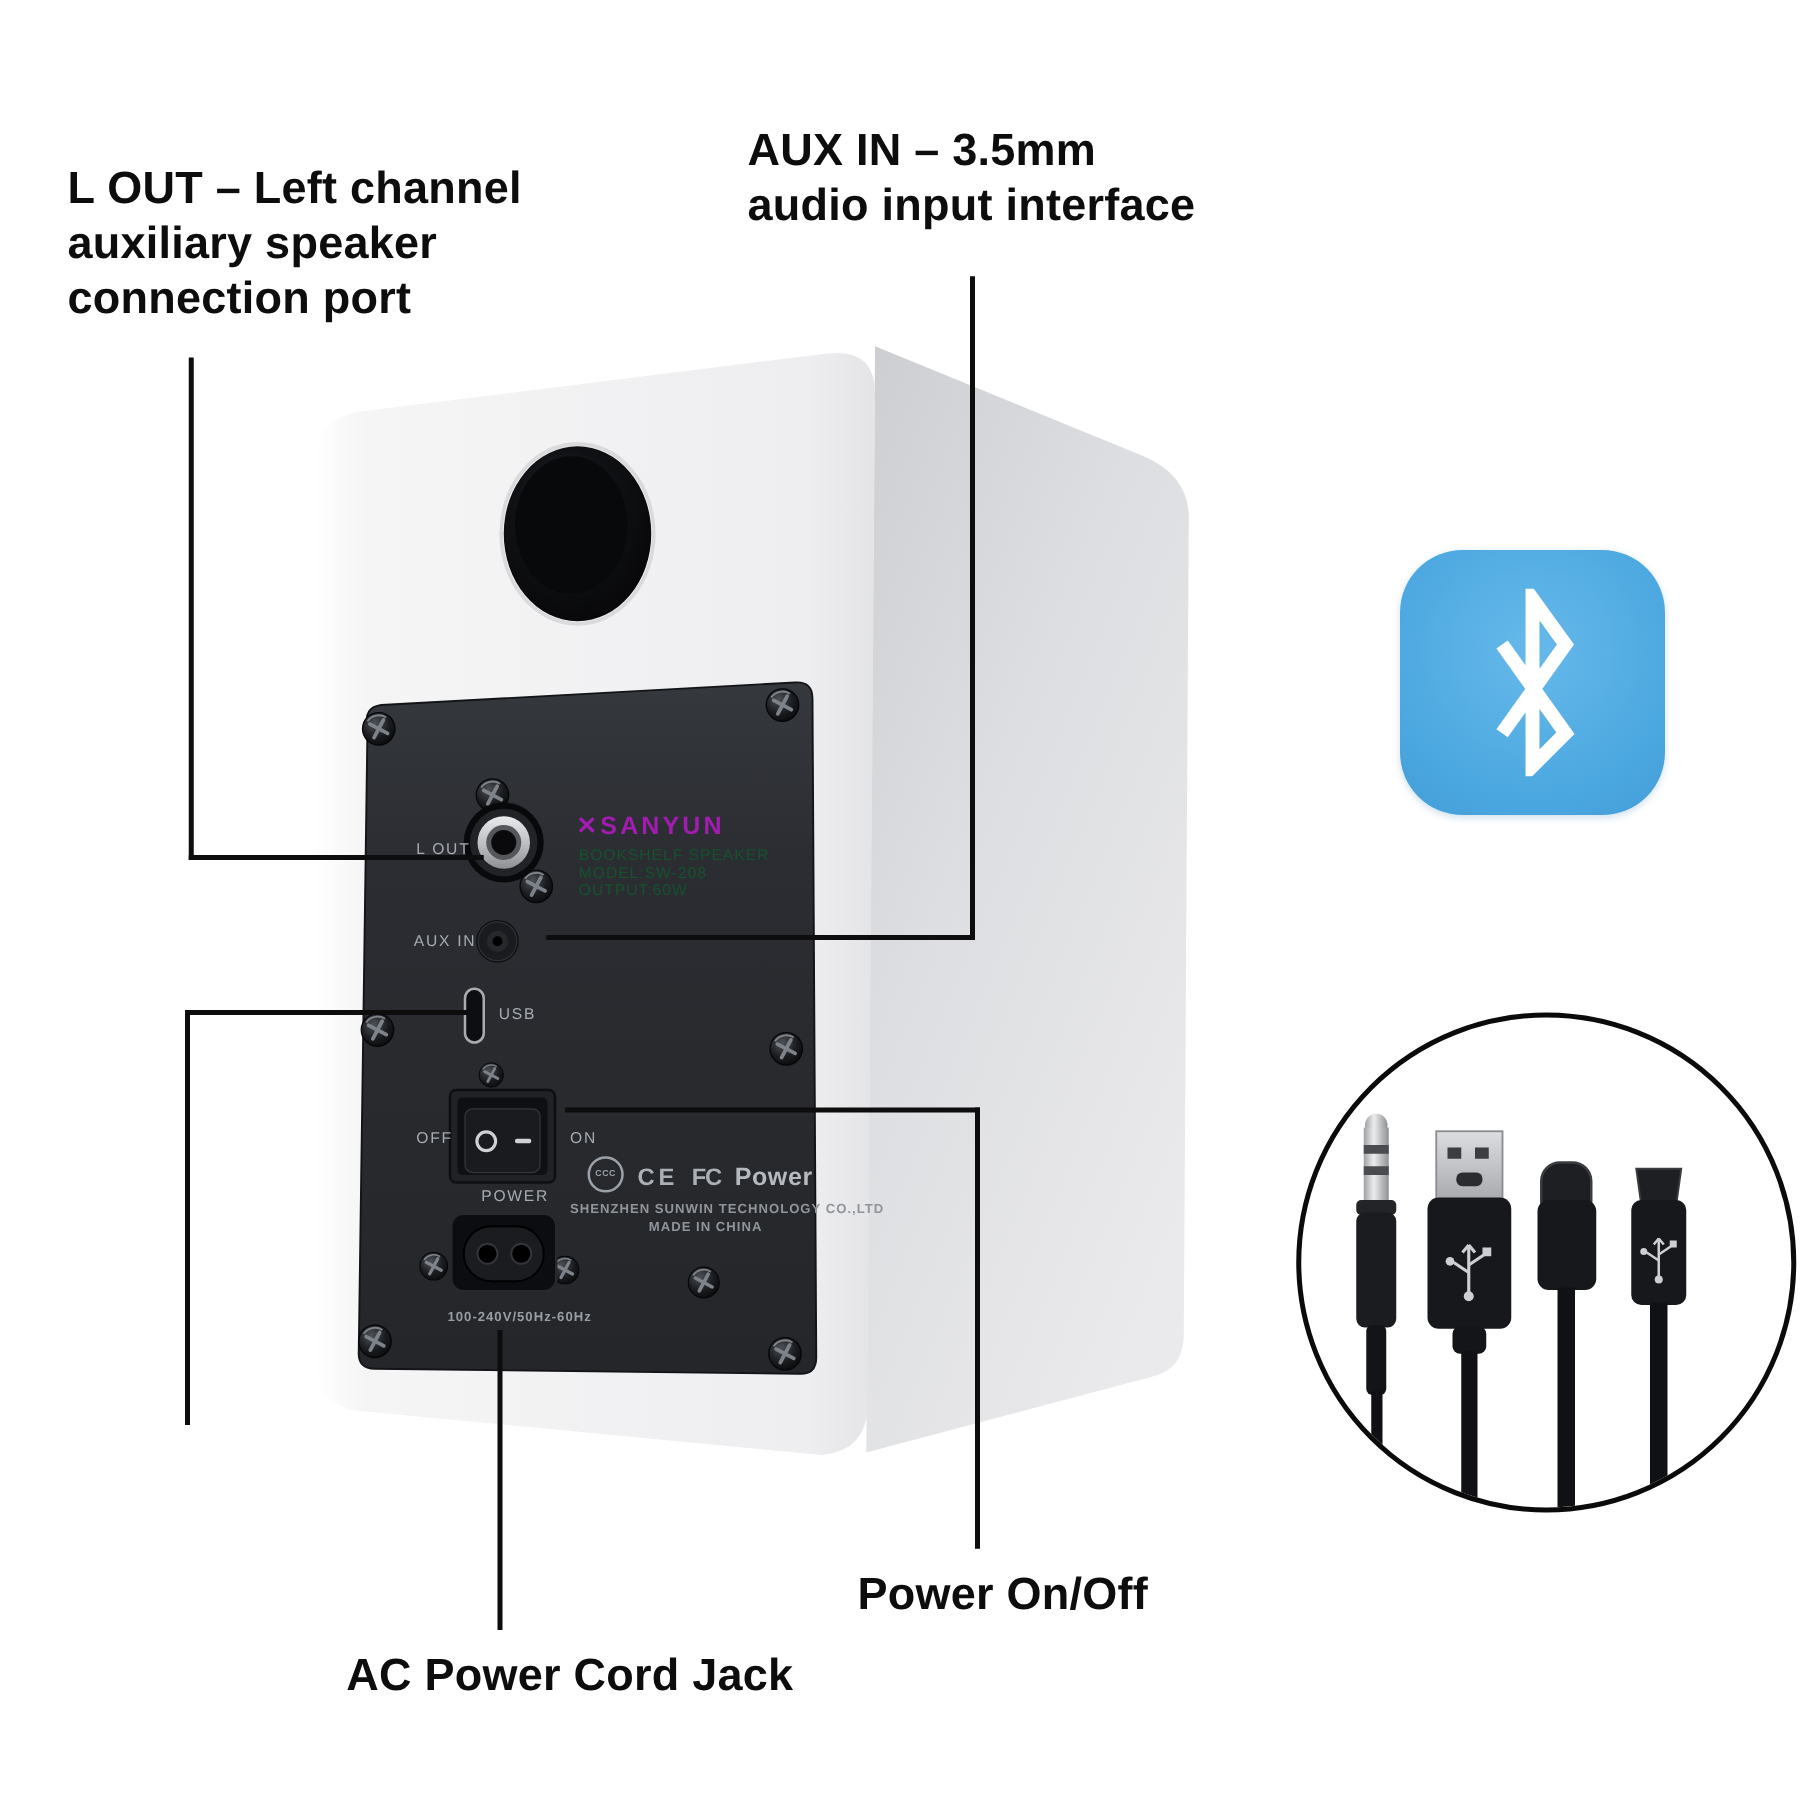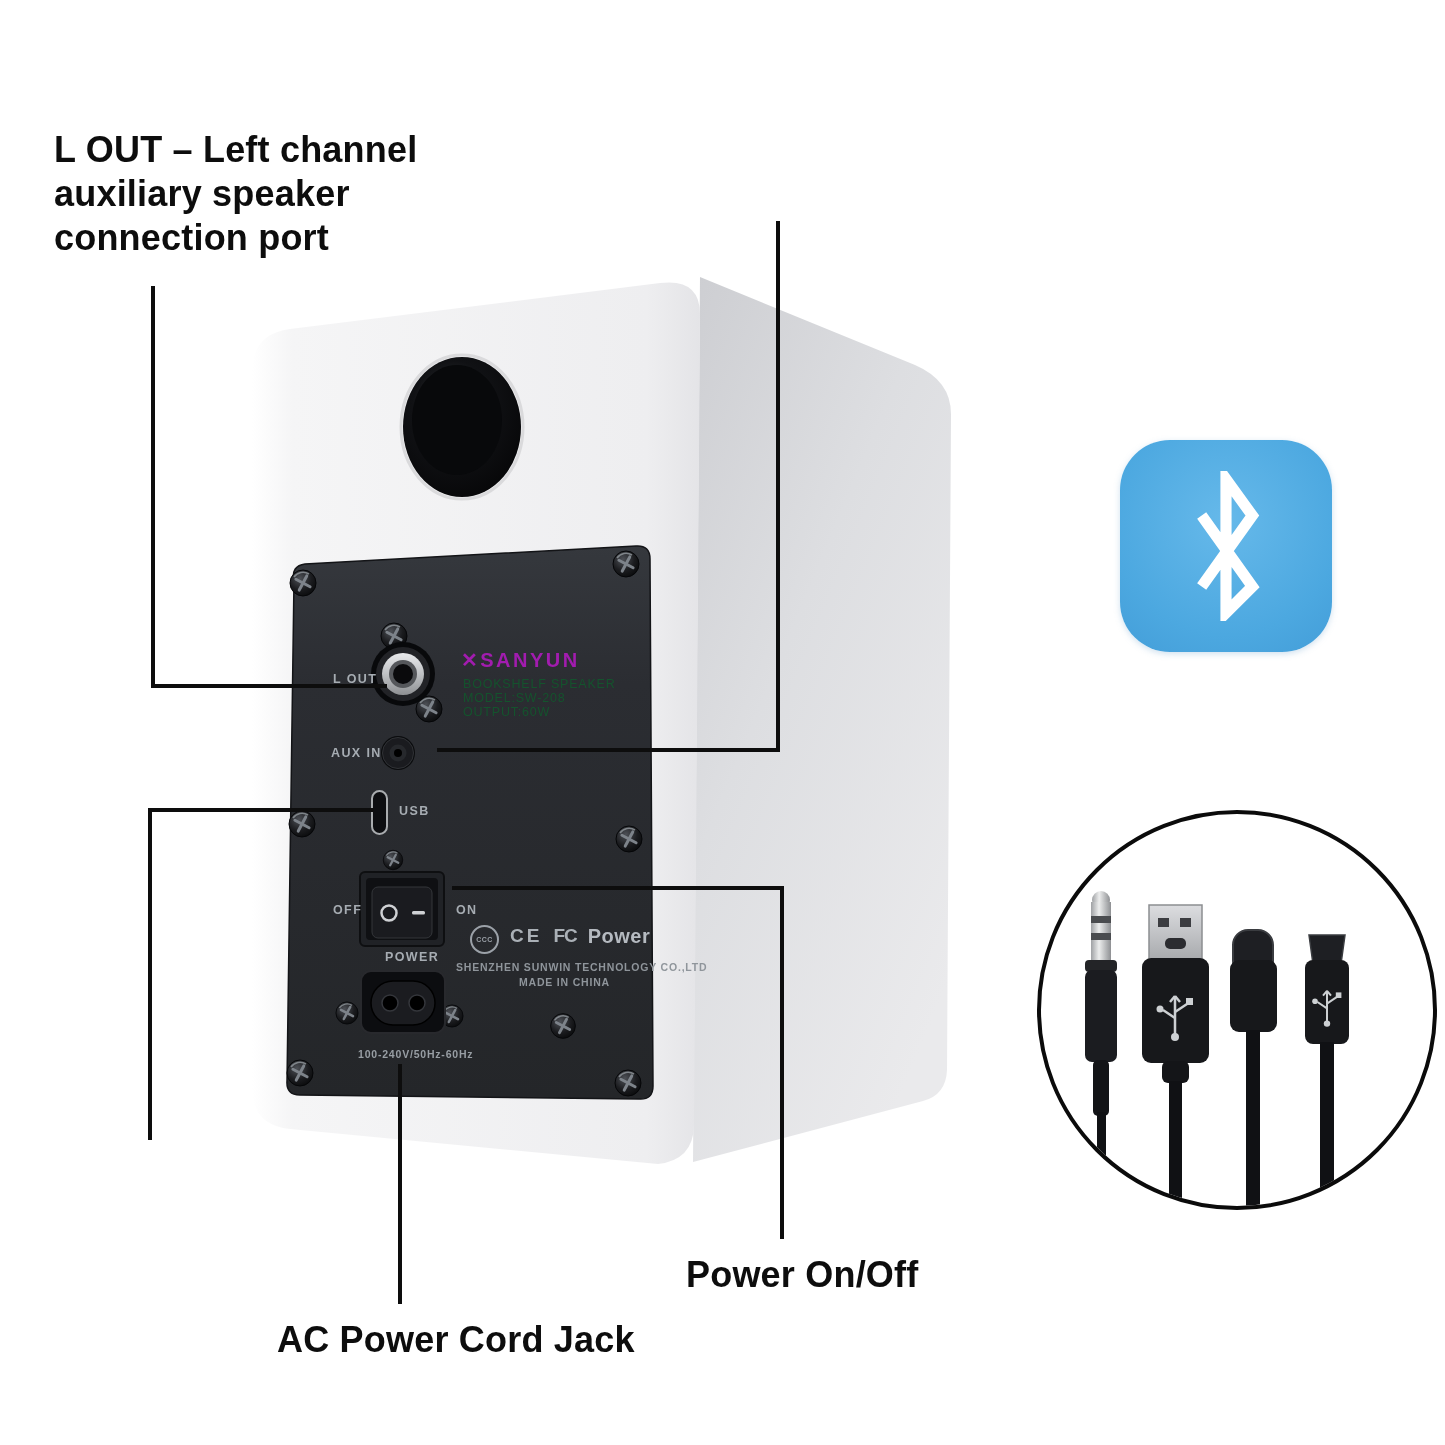--- a/index.html
+++ b/index.html
@@ -8,35 +8,35 @@
     font-family:"Liberation Sans", sans-serif;
   }
   .abs{position:absolute;}
   .ann{
     position:absolute;font-weight:600;font-size:36px;line-height:1.22;
     color:#0d0d0d;white-space:pre-line;letter-spacing:0.2px;
   }
   .line{position:absolute;background:#0d0d0d;}
   .plabel{
     position:absolute;color:#a6acb2;font-size:12.5px;letter-spacing:1.4px;
-    font-weight:700;white-space:nowrap;
+    font-weight:400;white-space:nowrap;
   }
   .pbrand{
     position:absolute;color:#a21caf;font-size:20px;font-weight:700;
     letter-spacing:2.5px;white-space:nowrap;
   }
   .pinfo{
     position:absolute;color:#14532d;font-size:12.5px;letter-spacing:0.8px;
     font-weight:400;white-space:nowrap;
   }
   .psmall{
     position:absolute;color:#8f959b;font-size:10.5px;letter-spacing:0.8px;white-space:nowrap;font-weight:bold;
   }
   .certrow{
-    position:absolute;display:flex;align-items:flex-start;gap:11px;color:#aab0b6;
+    position:absolute;display:flex;align-items:flex-end;gap:11px;color:#aab0b6;
   }
   .ccc{
     width:25px;height:25px;border:2px solid #9ba1a8;border-radius:50%;
     display:flex;align-items:center;justify-content:center;
     font-size:7px;letter-spacing:0.5px;color:#9ba1a8;font-weight:700;
   }
   .ce{font-size:19px;font-weight:600;letter-spacing:3px;}
   .fc{font-size:19px;font-weight:700;letter-spacing:-1px;}
   .rohs{font-size:20px;font-weight:700;color:#b5bac0;letter-spacing:0.5px;}
   .bt{
@@ -188,20 +188,22 @@
   <div class="line" style="left:437px;top:748px;width:343px;height:4px"></div>
   <div class="line" style="left:148px;top:808px;width:226px;height:4px"></div>
   <div class="line" style="left:148px;top:808px;width:4px;height:332px"></div>
   <div class="line" style="left:452px;top:886px;width:332px;height:4px"></div>
   <div class="line" style="left:780px;top:886px;width:4px;height:353px"></div>
   <div class="line" style="left:398px;top:1064px;width:4px;height:240px"></div>
 
   <div class="ann" style="left:54px;top:128px">L OUT – Left channel
 auxiliary speaker
 connection port</div>
+  <div class="ann" style="left:598px;top:98px">AUX IN – 3.5mm
+audio input interface</div>
   <div class="ann" style="left:686px;top:1253px">Power On/Off</div>
   <div class="ann" style="left:277px;top:1318px">AC Power Cord Jack</div>
 
   <div class="bt">
     <svg width="104" height="150" viewBox="0 0 100 148">
       <path d="M26,44 L76,114 L50,140 L50,8 L76,44 L26,114" fill="none" stroke="#ffffff" stroke-width="11" stroke-linejoin="miter"></path>
     </svg>
   </div>
 
   <div class="cableCircle">

